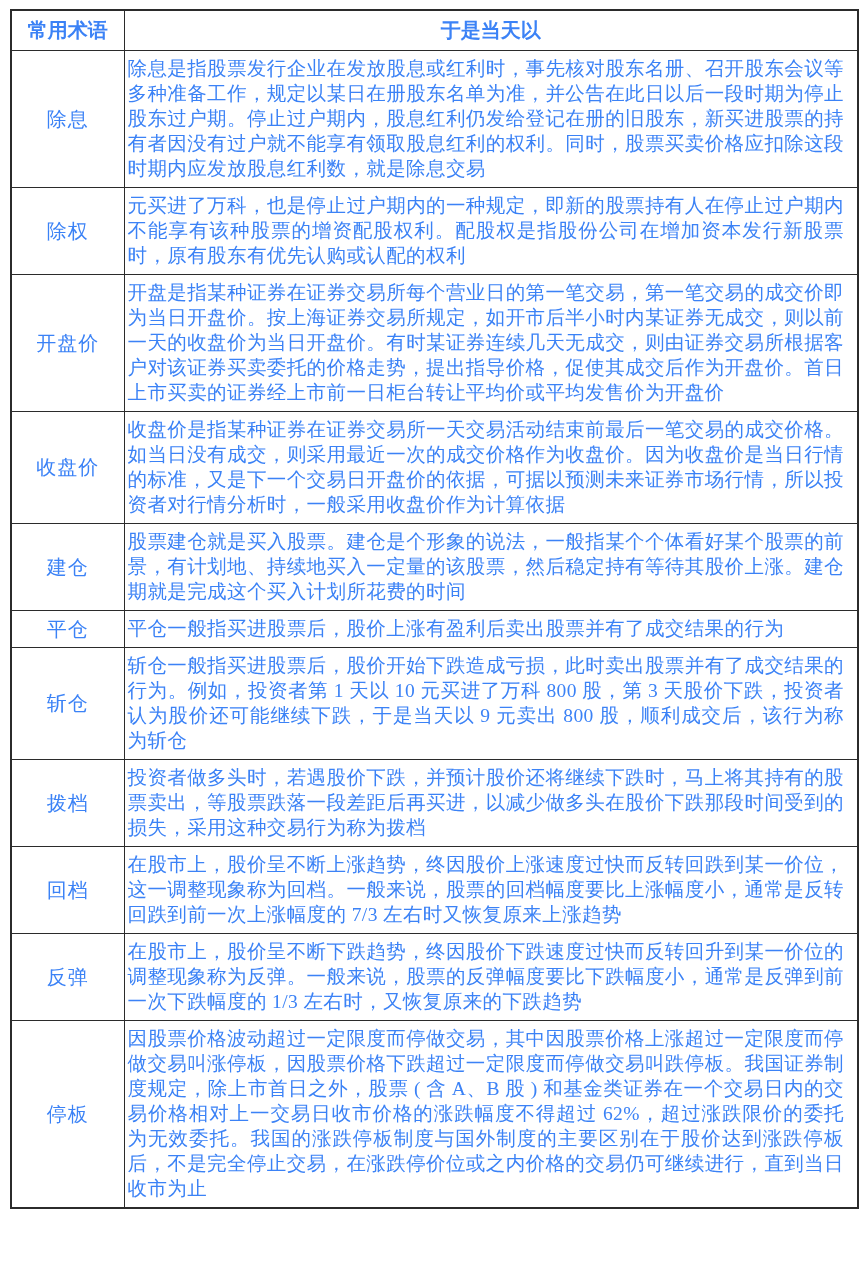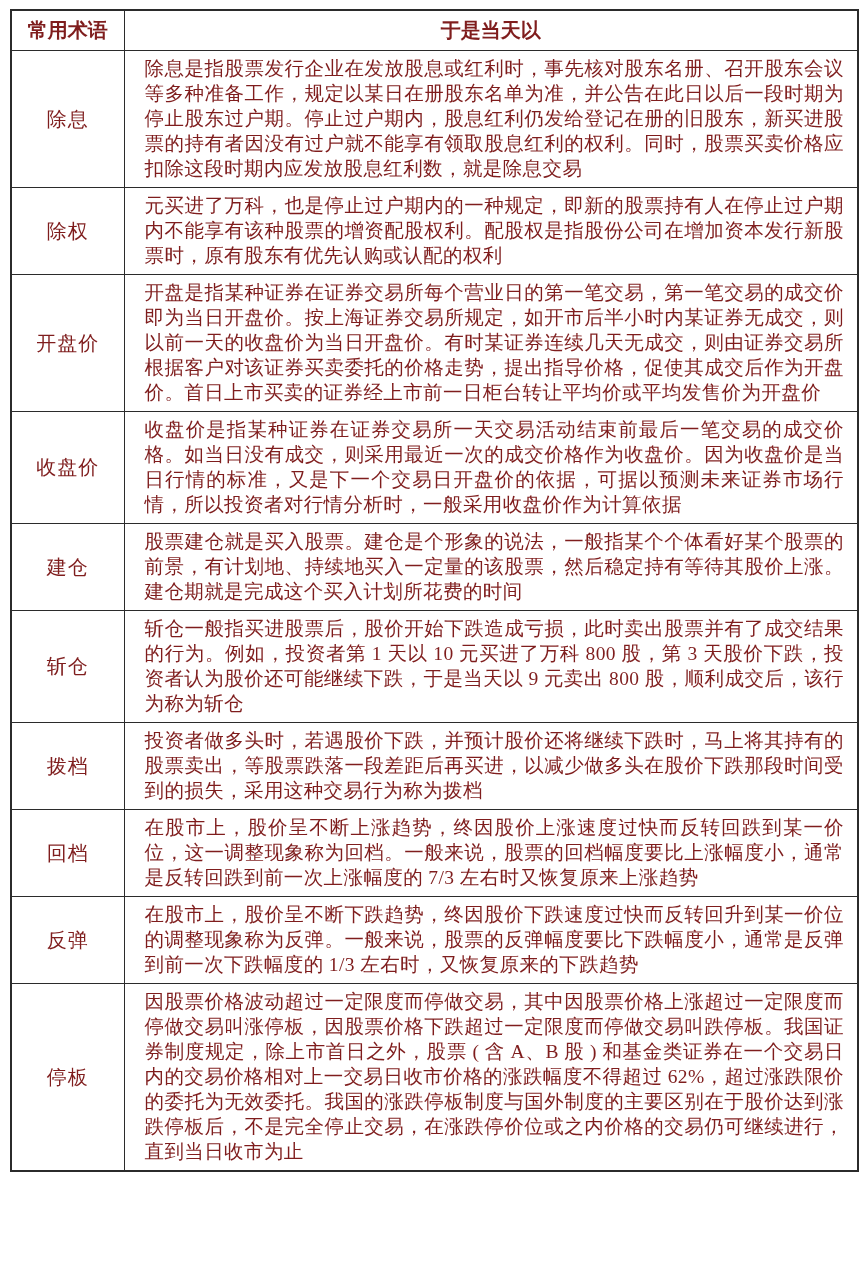--- a/index.html
+++ b/index.html
@@ -10,21 +10,21 @@
     height: 1280px;
     overflow: hidden;
   }
   .page {
     box-sizing: border-box;
     width: 867px;
     height: 1280px;
     padding: 9px 10px;
     background: #ffffff;
     font-family: "Liberation Serif", "DejaVu Serif", serif;
-    color: #7f1d1d;
+    color: #3b82f6;
   }
   table.terms {
     width: 847px;
     border-collapse: collapse;
     table-layout: fixed;
     border: 2px solid #2b2b2b;
   }
   table.terms th,
   table.terms td {
     border: 1.5px solid #2b2b2b;
@@ -43,21 +43,21 @@
   td.term {
     font-size: 20px;
     text-align: center;
     padding: 4px 12px;
     letter-spacing: 1px;
   }
   td.meaning {
     font-size: 19.5px;
     line-height: 25px;
     text-align: justify;
-    padding: 5px 13px 6px 20px;
+    padding: 5px 13px 6px 3px;
     letter-spacing: 0.4px;
   }
 </style>
 </head>
 <body>
 
 <div class="page">
   <table class="terms">
     <colgroup>
       <col class="c-term">
@@ -84,20 +84,24 @@
       </tr>
       <tr>
         <td class="term">收盘价</td>
         <td class="meaning">收盘价是指某种证券在证券交易所一天交易活动结束前最后一笔交易的成交价格。如当日没有成交，则采用最近一次的成交价格作为收盘价。因为收盘价是当日行情的标准，又是下一个交易日开盘价的依据，可据以预测未来证券市场行情，所以投资者对行情分析时，一般采用收盘价作为计算依据</td>
       </tr>
       <tr>
         <td class="term">建仓</td>
         <td class="meaning">股票建仓就是买入股票。建仓是个形象的说法，一般指某个个体看好某个股票的前景，有计划地、持续地买入一定量的该股票，然后稳定持有等待其股价上涨。建仓期就是完成这个买入计划所花费的时间</td>
       </tr>
       <tr>
+        <td class="term">平仓</td>
+        <td class="meaning">平仓一般指买进股票后，股价上涨有盈利后卖出股票并有了成交结果的行为</td>
+      </tr>
+      <tr>
         <td class="term">斩仓</td>
         <td class="meaning">斩仓一般指买进股票后，股价开始下跌造成亏损，此时卖出股票并有了成交结果的行为。例如，投资者第 1 天以 10 元买进了万科 800 股，第 3 天股价下跌，投资者认为股价还可能继续下跌，于是当天以 9 元卖出 800 股，顺利成交后，该行为称为斩仓</td>
       </tr>
       <tr>
         <td class="term">拨档</td>
         <td class="meaning">投资者做多头时，若遇股价下跌，并预计股价还将继续下跌时，马上将其持有的股票卖出，等股票跌落一段差距后再买进，以减少做多头在股价下跌那段时间受到的损失，采用这种交易行为称为拨档</td>
       </tr>
       <tr>
         <td class="term">回档</td>
         <td class="meaning">在股市上，股价呈不断上涨趋势，终因股价上涨速度过快而反转回跌到某一价位，这一调整现象称为回档。一般来说，股票的回档幅度要比上涨幅度小，通常是反转回跌到前一次上涨幅度的 7/3 左右时又恢复原来上涨趋势</td>

